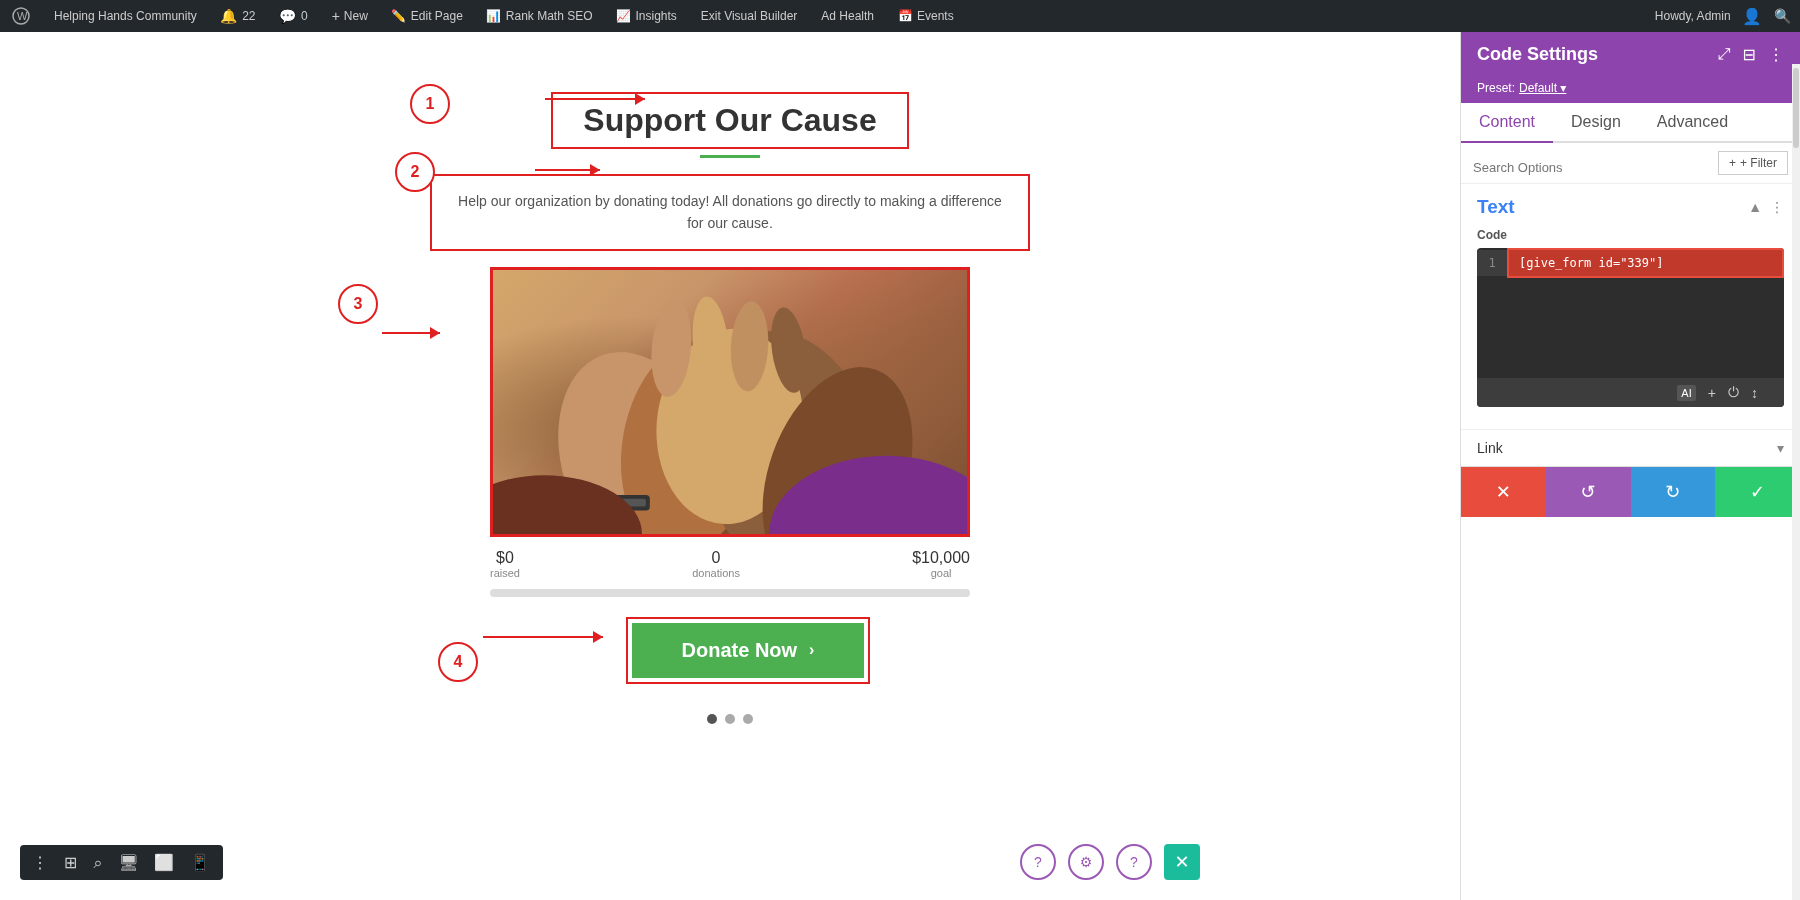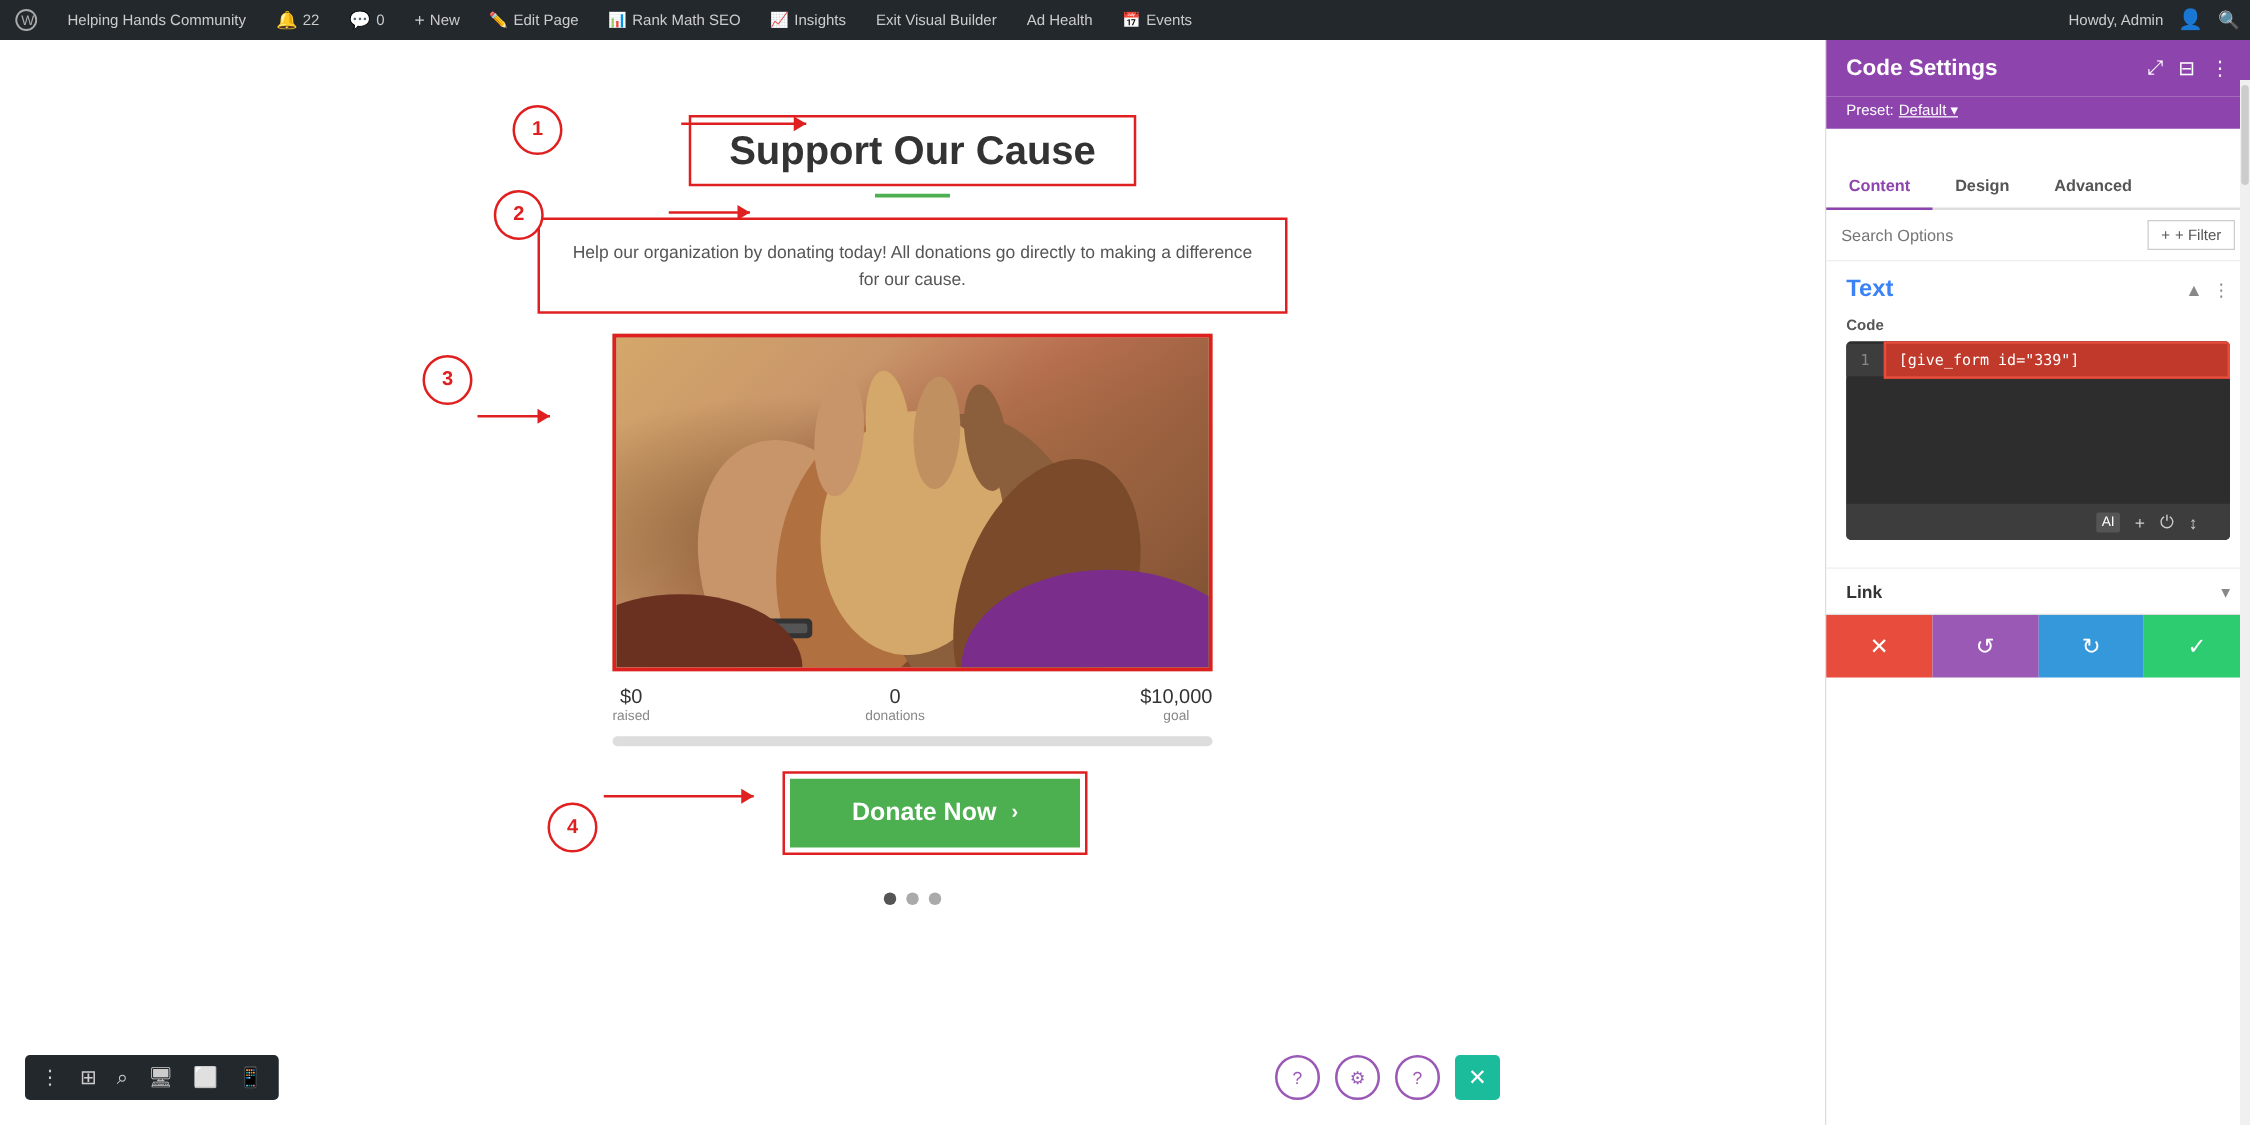--- a/index.html
+++ b/index.html
@@ -404,37 +404,36 @@
     }
 
     
     .panel-tabs {
       display: flex;
       border-bottom: 2px solid #ddd;
       padding: 0;
     }
     .panel-tab {
       padding: 10px 18px;
-      font-size: 13px;
-      font-weight: 700;
+      font-size: 16px;
+      font-weight: 400;
       cursor: pointer;
       color: #555;
       border-bottom: 2px solid transparent;
       margin-bottom: -2px;
-      margin-top: 28px;
     }
     .panel-tab.active {
       color: #8e44ad;
       border-bottom-color: #8e44ad;
     }
 
     
     .search-options-bar {
       display: flex;
-      align-items: center;
+      align-items: flex-end;
       padding: 8px 12px;
       border-bottom: 1px solid #eee;
       gap: 8px;
     }
     .search-options-input {
       flex: 1;
       border: none;
       outline: none;
       font-size: 13px;
       color: #888;
@@ -538,21 +537,21 @@
     
     .link-section {
       display: flex;
       align-items: center;
       justify-content: space-between;
       padding: 10px 16px;
       border-top: 1px solid #eee;
     }
     .link-label {
       font-size: 14px;
-      font-weight: 700;
+      font-weight: 400;
       color: #333;
     }
     .link-chevron {
       font-size: 14px;
       color: #888;
     }
 
     
     .panel-actions {
       display: flex;

